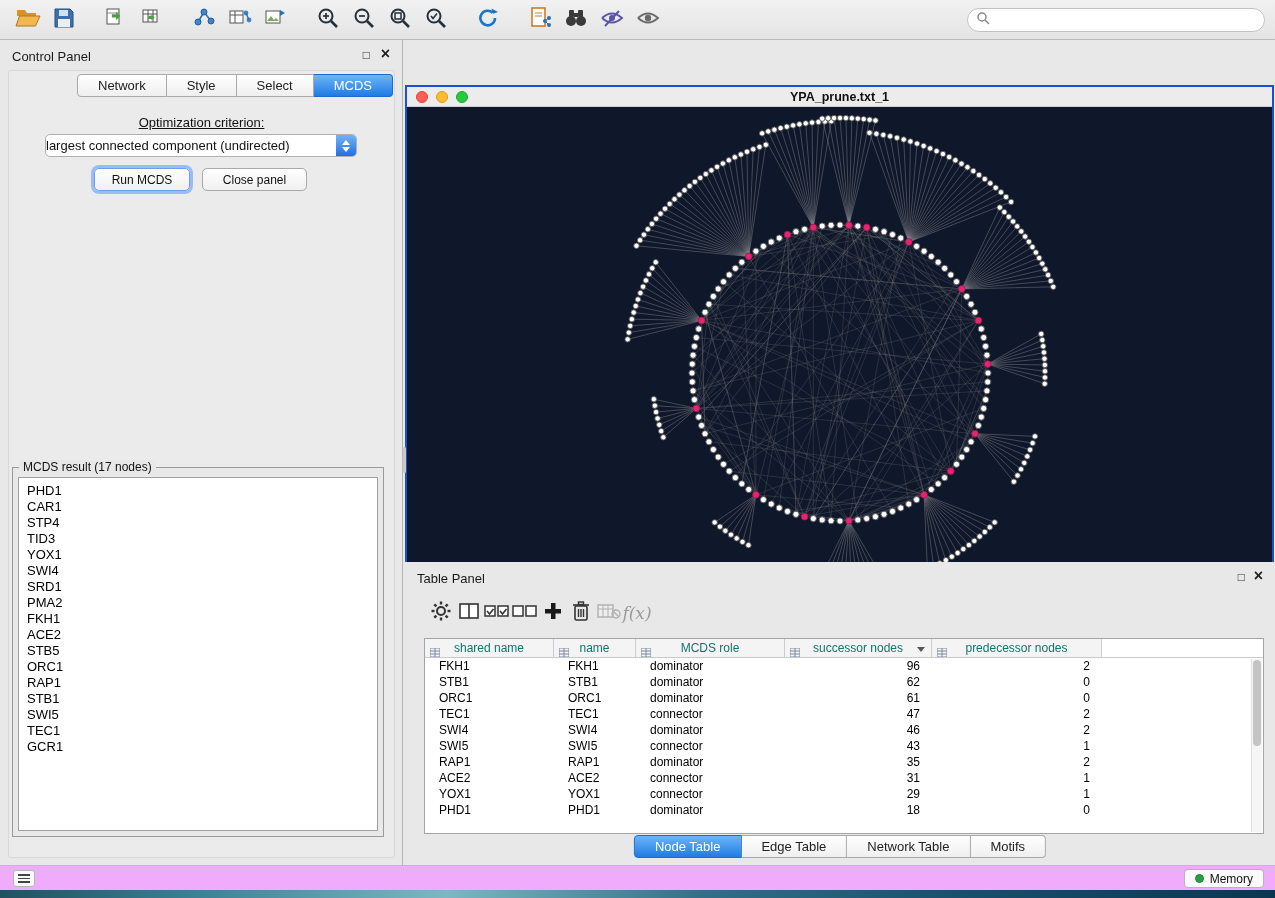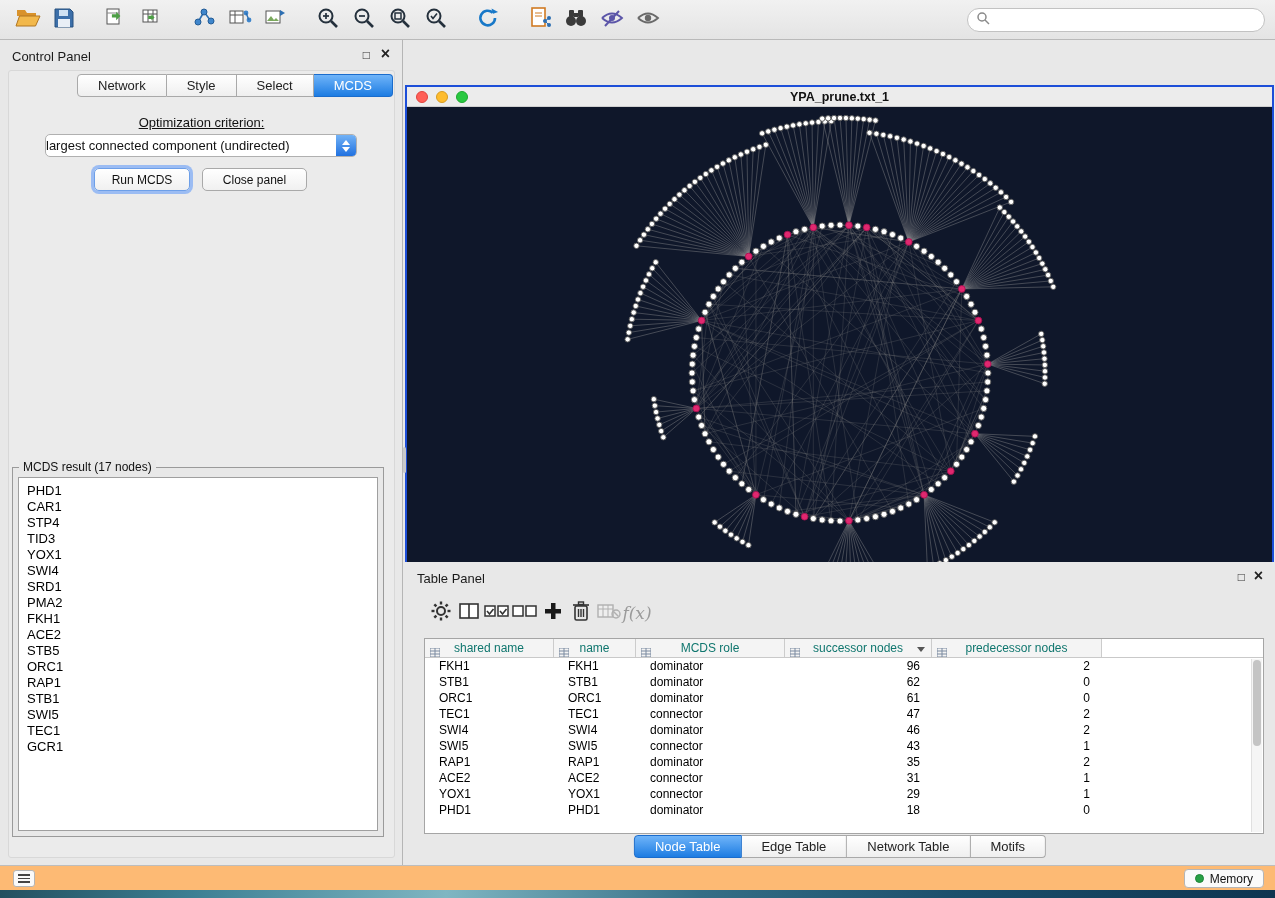--- a/index.html
+++ b/index.html
@@ -85,21 +85,21 @@
   .tbody{height:160px;overflow:hidden;}
   .trow{display:flex;height:16px;}
   .tcell{font-size:12px;color:#000;line-height:16px;white-space:nowrap;}
   .tcell.c0,.tcell.c1,.tcell.c2{padding-left:14px;text-align:left;}
   .tcell.c3,.tcell.c4{text-align:right;padding-right:12px;}
   .vscroll{position:absolute;right:1px;top:20px;bottom:1px;width:11px;background:#f5f5f5;border-left:1px solid #e0e0e0;}
   .vthumb{position:absolute;left:1px;top:1px;width:8px;height:86px;background:#c4c4c4;border-radius:4px;}
   .table-tabs{left:50%;transform:translateX(-50%);top:273px;}
 
   
-  .status-bar{position:absolute;left:0;top:865px;width:1275px;height:29px;background:#fdba74;border-top:1px solid #bdbdbd;}
+  .status-bar{position:absolute;left:0;top:865px;width:1275px;height:29px;background:#f0abfc;border-top:1px solid #bdbdbd;}
   .burger{position:absolute;left:13px;top:4px;width:22px;height:17px;background:#fafafa;border:1px solid #b5b5b5;border-radius:3px;
     display:flex;flex-direction:column;justify-content:center;gap:2px;padding:0 4px;}
   .burger i{display:block;height:1.5px;background:#444;}
   .memory-btn{position:absolute;right:11px;top:3px;height:19px;padding:0 10px;background:#fafafa;border:1px solid #b5b5b5;
     border-radius:4px;display:flex;align-items:center;gap:6px;font-size:12px;color:#111;}
   .mem-dot{width:9px;height:9px;border-radius:50%;background:#27a045;border:1px solid #1c8336;}
 
   .wallpaper{position:absolute;left:0;top:890px;width:1275px;height:8px;
     background:linear-gradient(90deg,#23505f,#3c7f93 15%,#7fb6c2 35%,#356e86 55%,#1b4f6c 75%,#0e3550 100%);}
 </style>

